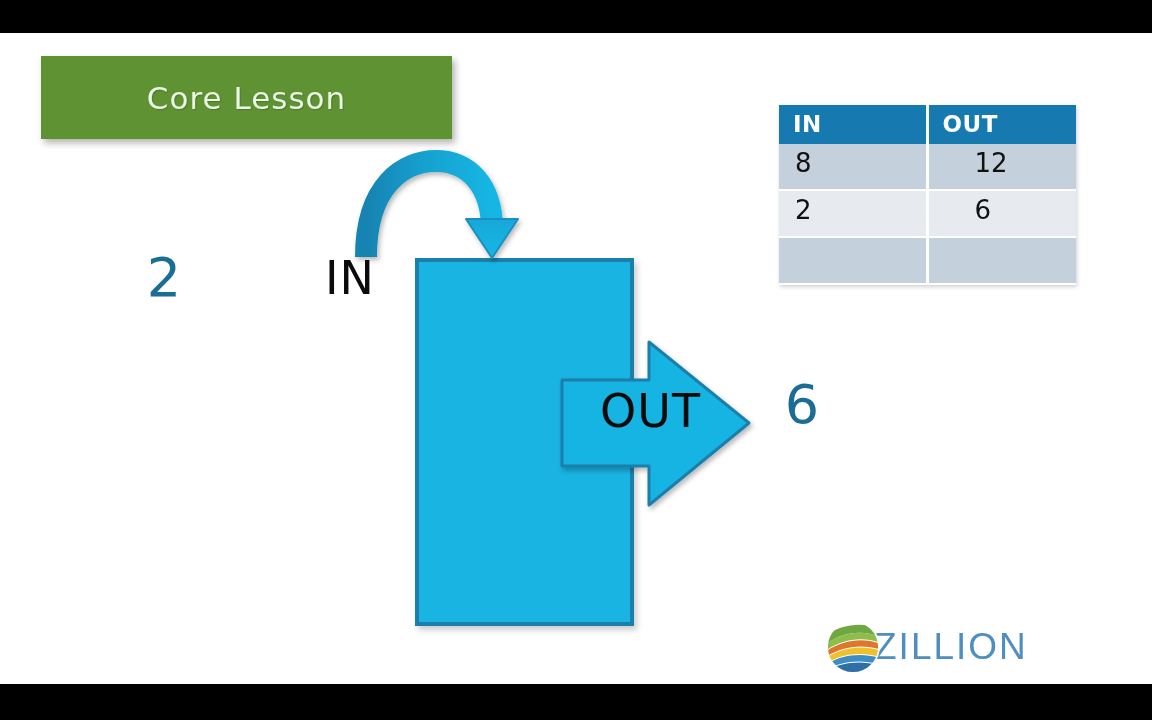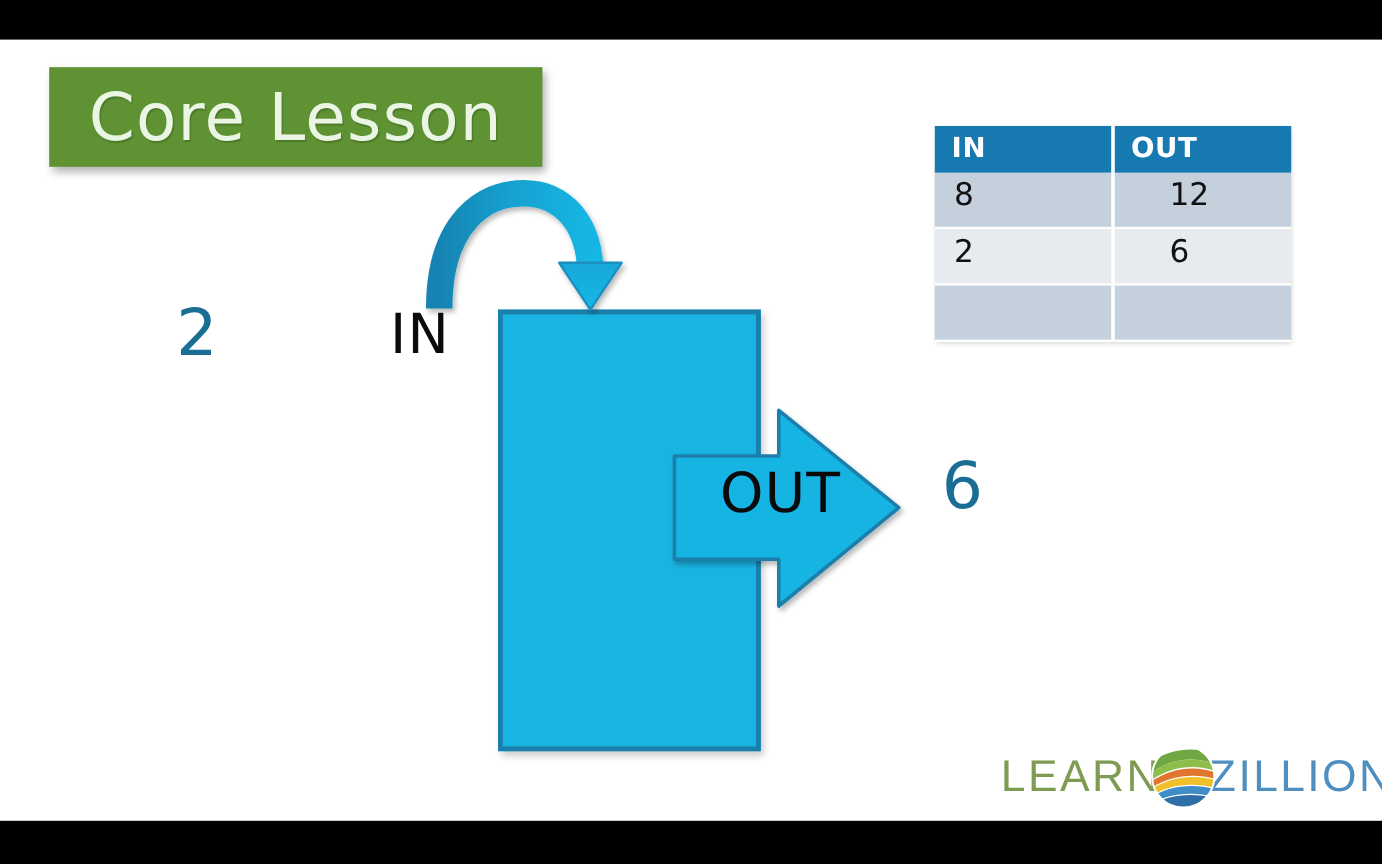--- a/index.html
+++ b/index.html
@@ -54,21 +54,21 @@
   }
   .title-banner-text {
     position: absolute;
     left: 0; top: 0;
     width: 411px; height: 83px;
     display: flex;
     align-items: center;
     justify-content: center;
     color: #EAF6E3;
     font-family: "DejaVu Sans", sans-serif;
-    font-size: 55px;
+    font-size: 31px;
     font-weight: 400;
     letter-spacing: 1px;
     white-space: nowrap;
     text-shadow: 1px 1px 1px rgba(0,0,0,0.18);
   }
 
   
   .input-value {
     position: absolute;
     left: 134px;
@@ -291,21 +291,20 @@
           <td>6</td>
         </tr>
         <tr class="row-a">
           <td></td>
           <td></td>
         </tr>
       </tbody>
     </table>
 
     <div class="logo">
-      <span class="logo-learn">LEARN</span>
       <svg class="logo-globe" viewBox="0 0 100 100">
         <defs>
           <clipPath id="globeClip">
               <circle cx="50" cy="50" r="48"></circle>
             </clipPath>
         </defs>
         <circle cx="50" cy="50" r="48" fill="#ffffff"></circle>
         <g clip-path="url(#globeClip)">
           <path d="M -5 30 C 25 -2, 75 -2, 105 20 L 105 2 L -5 2 Z" fill="#ffffff"></path>
           <path d="M -5 34 C 22 6, 72 2, 105 18 L 105 34 C 70 16, 25 22, -5 50 Z" fill="#6FA843"></path>

